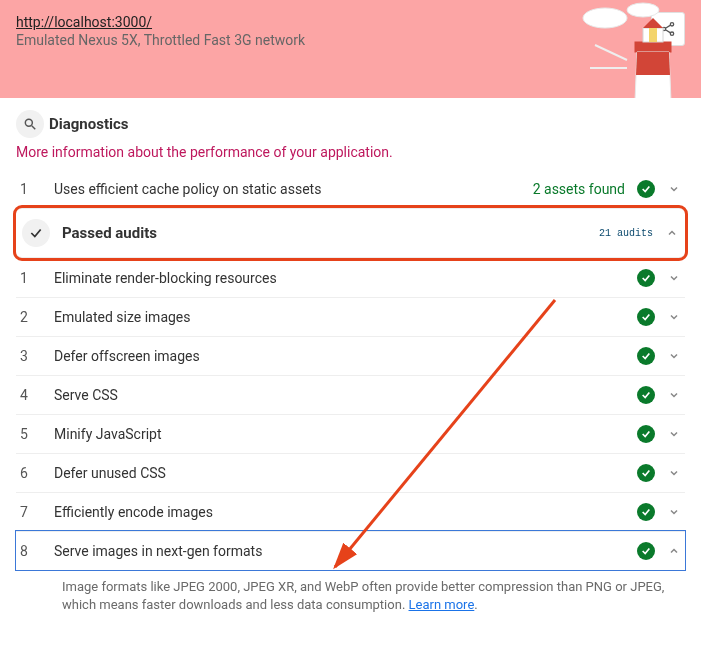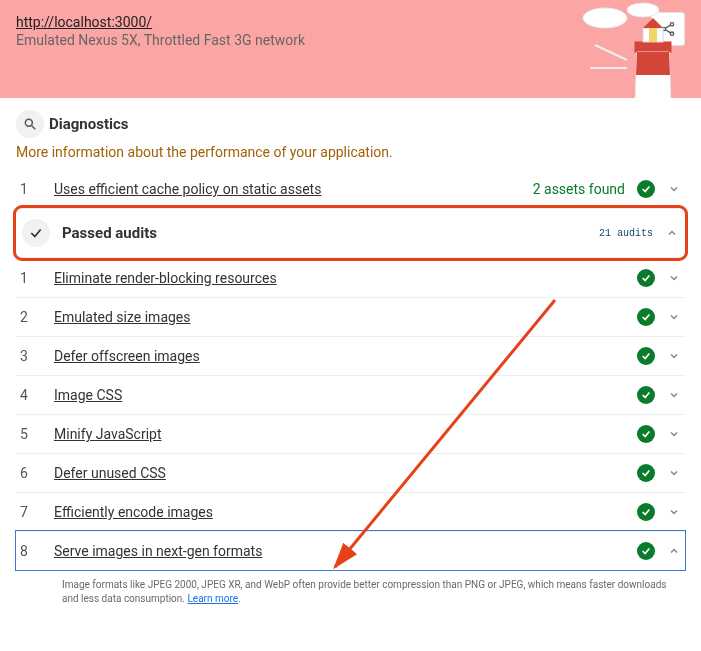--- a/index.html
+++ b/index.html
@@ -63,41 +63,40 @@
     display: flex; align-items: center; justify-content: center;
     color: #555;
   }
   .section-title {
     font-weight: 700;
     font-size: 15px;
     color: #333;
   }
   .section-sub {
     font-size: 14px;
-    color: #a16207;
+    color: #be185d;
     margin-bottom: 10px;
   }
   .audit-row {
     display: flex;
     align-items: center;
     padding: 10px 4px;
     border-top: 1px solid #eee;
     font-size: 14px;
     gap: 12px;
   }
   .audit-row.first { border-top: none; }
   .audit-num {
     width: 22px;
     color: #555;
     text-align: left;
   }
   .audit-title {
     flex: 1;
     color: #333;
-    text-decoration: underline;
   }
   .audit-meta {
     color: #0a7a2b;
     font-size: 14px;
   }
   .check-badge {
     width: 18px; height: 18px;
     border-radius: 50%;
     background: #0a7a2b;
     display: flex; align-items: center; justify-content: center;
@@ -126,21 +125,21 @@
   .passed-count { color: #0c4a6e; font-size: 10px; font-family: Liberation Mono, monospace; }
   .highlight-red {
     outline: 3px solid #e6421a;
     border-radius: 6px;
     justify-content: center;
   }
   .highlight-blue {
     outline: 1px solid #3b78d8;
   }
   .detail-text {
-    font-size: 10px;
+    font-size: 13px;
     color: #6a6a6a;
     padding: 8px 4px 12px 46px;
     line-height: 1.4;
   }
   .detail-text a { color: #1a73e8; }
   .arrow-overlay {
     position: absolute;
     top: 0; left: 0;
     pointer-events: none;
   }
@@ -261,21 +260,21 @@
           </svg>
         </div>
     <div class="chev">
           <svg width="12" height="12" viewBox="0 0 24 24" fill="none" stroke="#888" stroke-width="3">
             <polyline points="6,9 12,15 18,9"></polyline>
           </svg>
         </div>
   </div>
   <div class="audit-row">
     <div class="audit-num">4</div>
-    <div class="audit-title">Image CSS</div>
+    <div class="audit-title">Serve CSS</div>
     <div class="check-badge">
           <svg width="10" height="10" viewBox="0 0 24 24" fill="none" stroke="#fff" stroke-width="4">
             <polyline points="4,12 10,18 20,6"></polyline>
           </svg>
         </div>
     <div class="chev">
           <svg width="12" height="12" viewBox="0 0 24 24" fill="none" stroke="#888" stroke-width="3">
             <polyline points="6,9 12,15 18,9"></polyline>
           </svg>
         </div>

